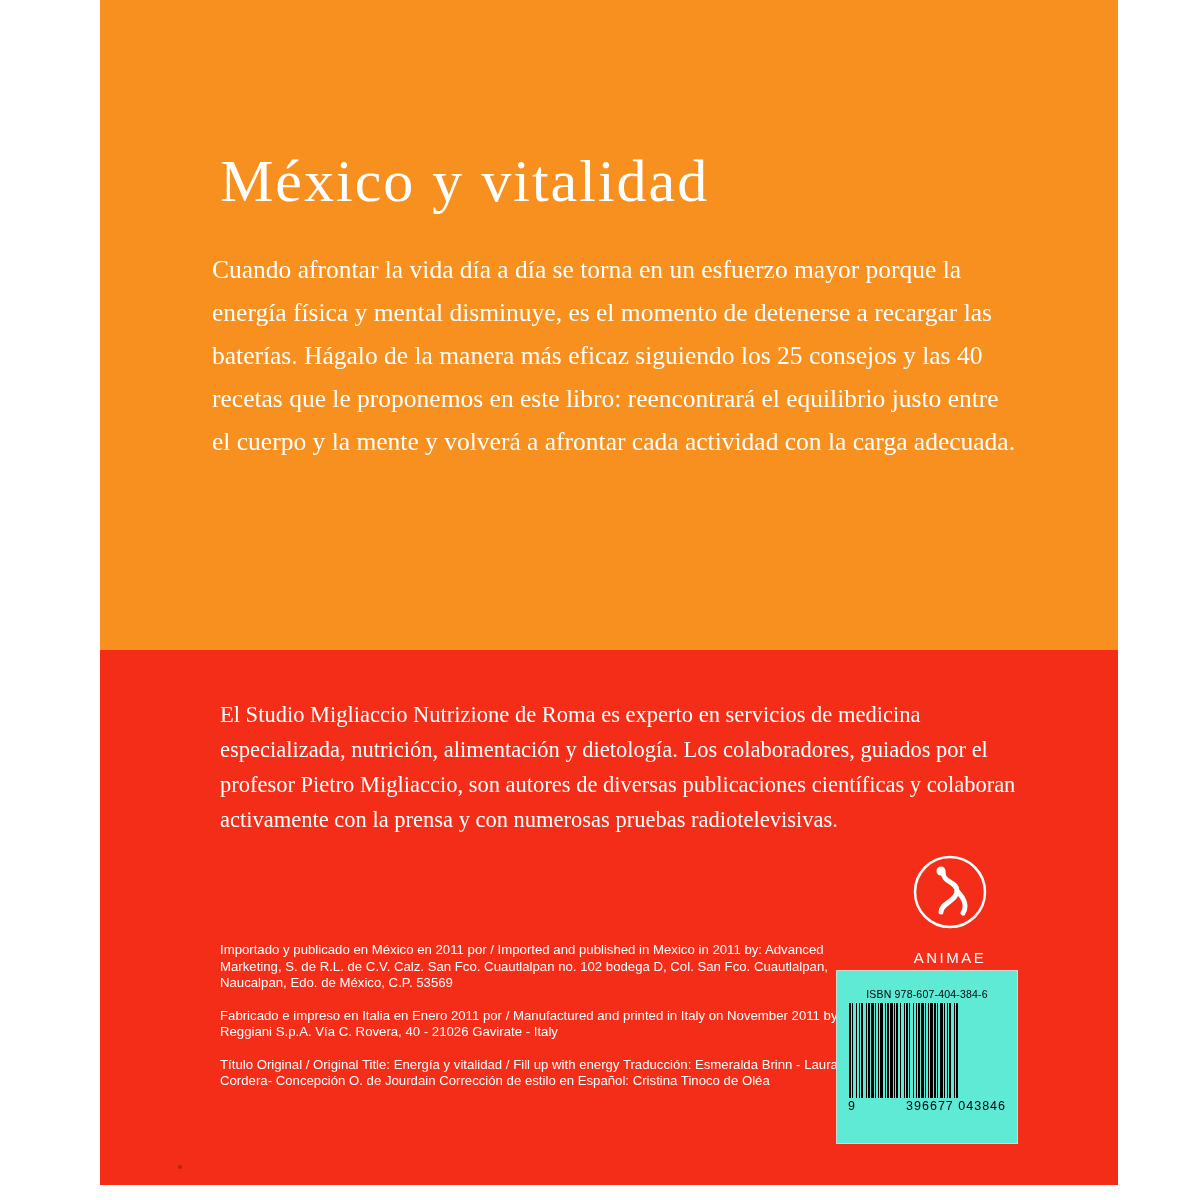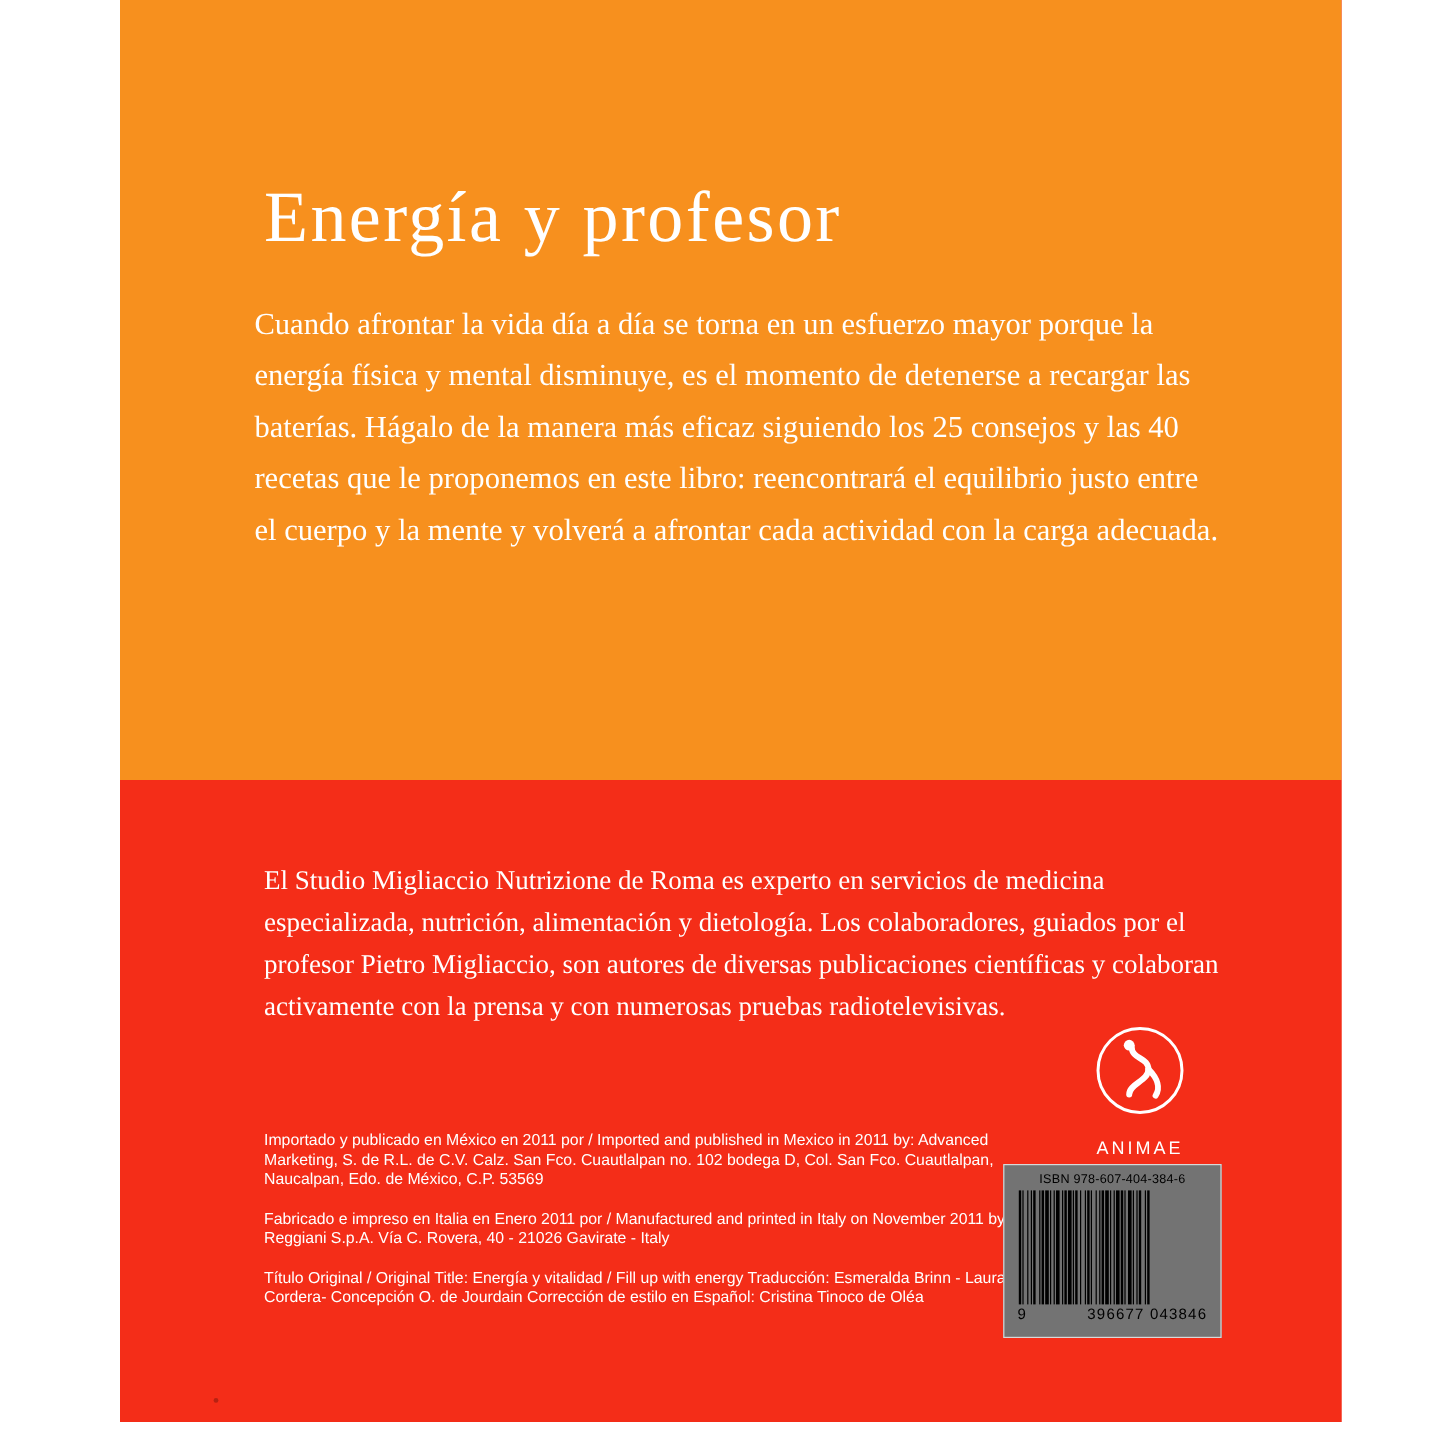--- a/index.html
+++ b/index.html
@@ -62,21 +62,21 @@
     top: 248px;
     width: 810px;
     color: #ffffff;
     font-size: 25.5px;
     line-height: 43px;
     font-family: "Liberation Serif", serif;
   }
   .author-note {
     position: absolute;
     left: 120px;
-    top: 716px;
+    top: 697px;
     width: 815px;
     color: #ffffff;
     font-size: 22.5px;
     line-height: 35px;
     font-family: "Liberation Serif", serif;
   }
   .logo {
     position: absolute;
     left: 785px;
     top: 855px;
@@ -110,25 +110,25 @@
   .imprint p {
     margin: 12px 0 16px 0;
   }
   .imprint p:last-child { margin-bottom: 0; }
 
   .barcode-box {
     position: absolute;
     left: 736px;
     top: 970px;
     width: 182px;
-    height: 145px;
-    background: #737373;
+    height: 174px;
+    background: #5eead4;
     border: 1px solid #d8d8d8;
     box-sizing: border-box;
-    padding: 6px 8px 4px 8px;
+    padding: 17px 8px 4px 8px;
   }
   .isbn-text {
     text-align: center;
     font-family: "Liberation Sans", sans-serif;
     font-size: 10.5px;
     color: #000000;
     letter-spacing: 0.2px;
     margin-bottom: 3px;
   }
   .bars {
@@ -164,21 +164,21 @@
 </style>
 </head>
 <body>
 
 <div class="page">
   <div class="cover">
 
     <div class="orange-panel"></div>
     <div class="red-panel"></div>
 
-    <div class="title">Energía y profesor</div>
+    <div class="title">México y vitalidad</div>
 
     <div class="blurb">Cuando afrontar la vida día a día se torna en un esfuerzo mayor porque la energía física y mental disminuye, es el momento de detenerse a recargar las baterías. Hágalo de la manera más eficaz siguiendo los 25 consejos y las 40 recetas que le proponemos en este libro: reencontrará el equilibrio justo entre el cuerpo y la mente y volverá a afrontar cada actividad con la carga adecuada.</div>
 
     <div class="author-note">El Studio Migliaccio Nutrizione de Roma es experto en servicios de medicina especializada, nutrición, alimentación y dietología. Los colaboradores, guiados por el profesor Pietro Migliaccio, son autores de diversas publicaciones científicas y colaboran activamente con la prensa y con numerosas pruebas radiotelevisivas.</div>
 
     <div class="logo">
       <div class="logo-mark">
         <svg width="74" height="74" viewBox="0 0 74 74" aria-hidden="true">
           <circle cx="37" cy="37" r="35" fill="none" stroke="#ffffff" stroke-width="2.5"></circle>
           <path d="M30 17 C30 28, 44 26, 44 36 C44 46, 28 48, 28 57" fill="none" stroke="#ffffff" stroke-width="5" stroke-linecap="round"></path>

